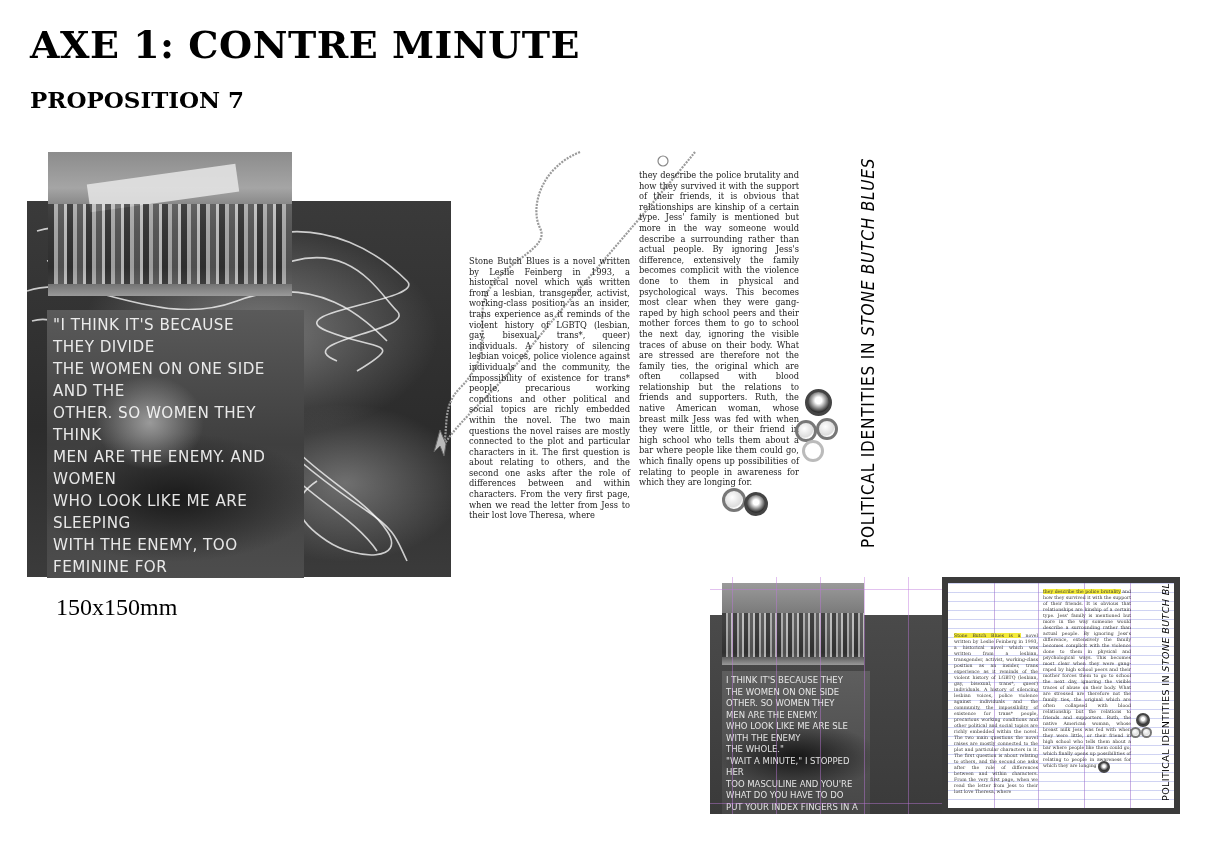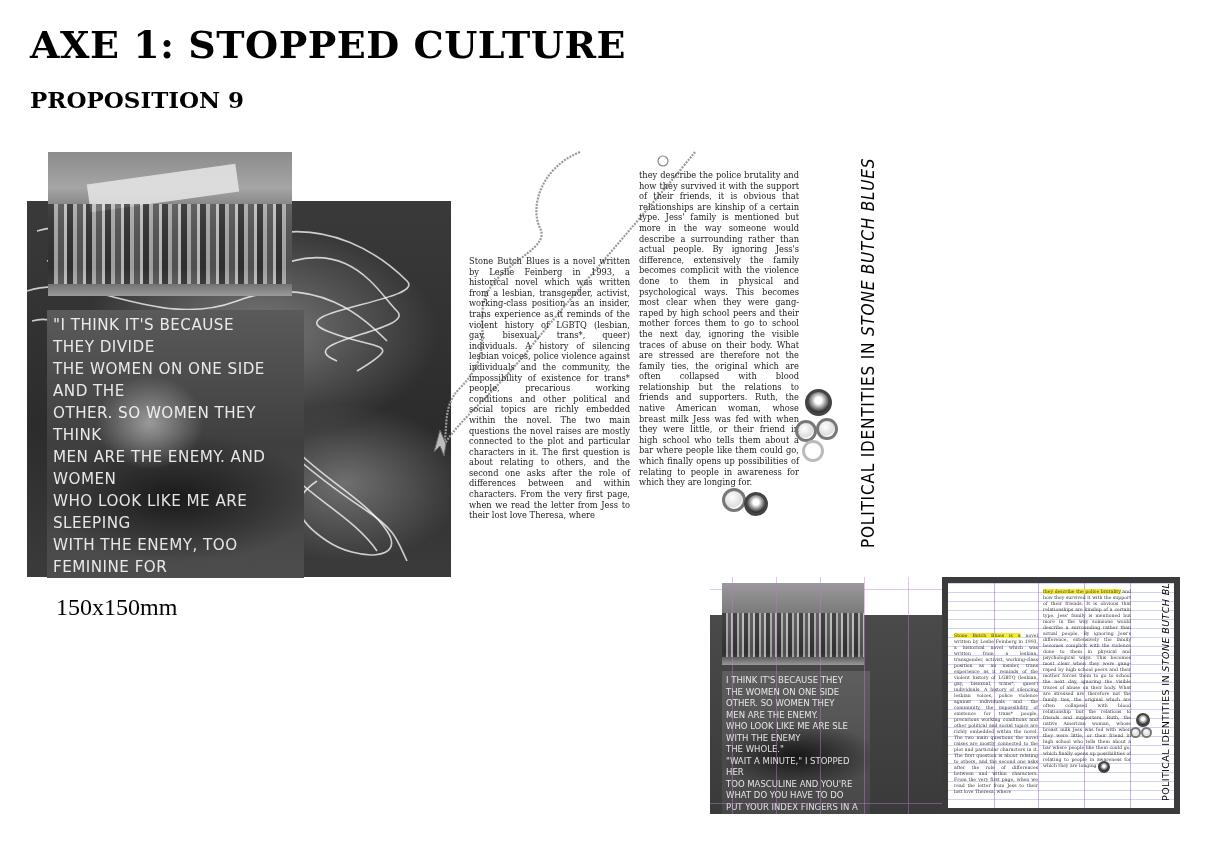--- a/index.html
+++ b/index.html
@@ -143,22 +143,22 @@
   }
   .m-guides { position: absolute; inset: 0; pointer-events: none; }
   .m-guides .gv { position: absolute; top: 0; bottom: 0; width: 1px; background: rgba(190,120,220,0.45); }
   .m-guides .gh { position: absolute; left: 0; right: 0; height: 1px; background: rgba(190,120,220,0.45); }
 </style>
 </head>
 <body>
 
 <div class="spread">
 
-  <h1 class="title">AXE 1: STOPPED CULTURE</h1>
-  <h2 class="subtitle">PROPOSITION 9</h2>
+  <h1 class="title">AXE 1: CONTRE MINUTE</h1>
+  <h2 class="subtitle">PROPOSITION 7</h2>
 
   <div class="photo-dark">
     <svg class="scribble" viewBox="0 0 424 376" preserveAspectRatio="none">
       <g fill="none" stroke="rgba(255,255,255,0.75)" stroke-width="1.6">
         <path d="M10 30 C80 10,140 70,220 40 S360 60,380 80 S250 110,300 130 S380 140,330 170"></path>
         <path d="M20 60 C90 40,160 110,240 70 S350 90,370 110 S260 140,310 160"></path>
         <path d="M0 90 C60 70,130 130,210 100 S340 120,360 140"></path>
         <path d="M270 250 C300 280,340 300,360 330 S330 360,300 340 S260 300,290 280"></path>
         <path d="M260 270 C290 300,330 320,350 350"></path>
         <path d="M240 230 C270 260,310 290,340 310 S370 340,380 360"></path>

